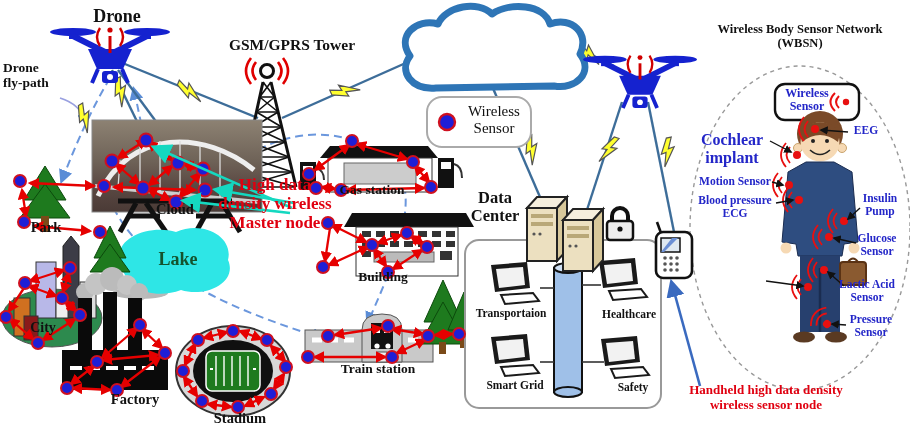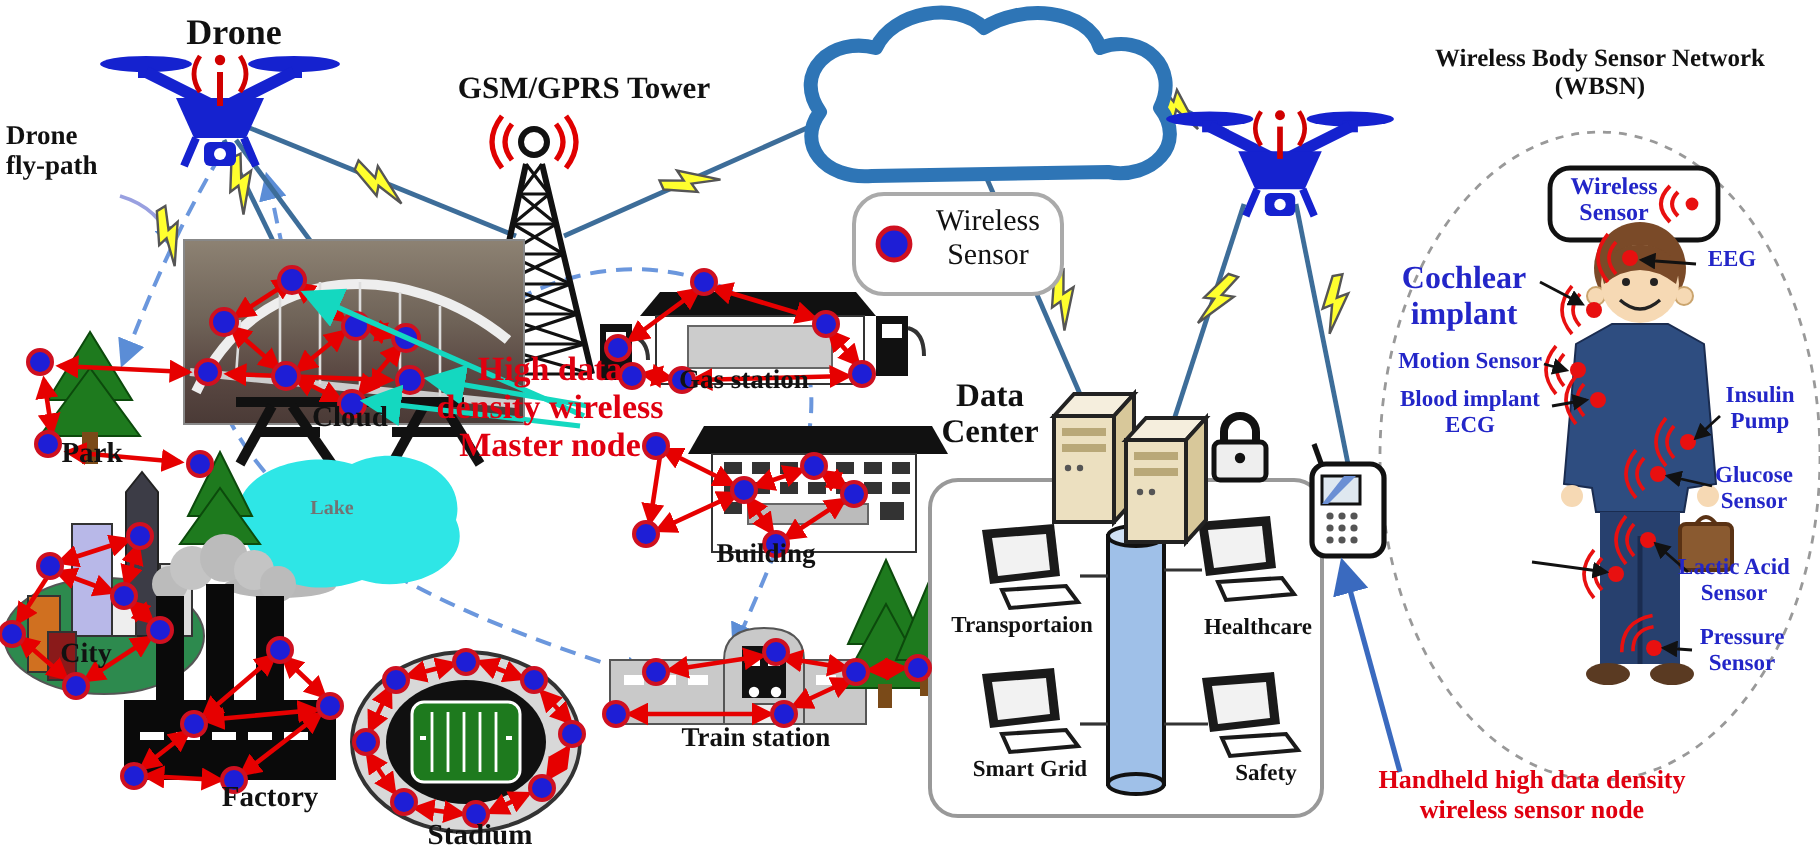--- a/index.html
+++ b/index.html
@@ -482,39 +482,39 @@
 <div class="lbl" style="left:222px;top:36px;width:140px;font-size:15.5px">GSM/GPRS Tower</div>
 <div class="lbl plain" style="left:459px;top:103px;width:70px;font-size:15px">Wireless
 Sensor</div>
 <div class="lbl" style="left:140px;top:201px;width:70px;font-size:14.5px">Cloud</div>
 <div class="lbl red" style="left:213px;top:175px;width:124px;font-size:17px">High data
 density wireless
 Master node</div>
 <div class="lbl" style="left:16px;top:219px;width:60px;font-size:14.5px">Park</div>
 <div class="lbl" style="left:334px;top:182px;width:76px;font-size:13.5px">Gas station</div>
 <div class="lbl" style="left:348px;top:269px;width:70px;font-size:13.5px">Building</div>
-<div class="lbl" style="left:140px;top:249px;width:52px;font-size:10px;color:#737373">Lake</div>
+<div class="lbl" style="left:152px;top:249px;width:52px;font-size:18px;color:#14532d">Lake</div>
 <div class="lbl" style="left:20px;top:320px;width:46px;font-size:14px">City</div>
 <div class="lbl" style="left:102px;top:391px;width:66px;font-size:14.5px">Factory</div>
 <div class="lbl" style="left:204px;top:410px;width:72px;font-size:14.5px">Stadium</div>
 <div class="lbl" style="left:330px;top:361px;width:96px;font-size:13.5px">Train station</div>
 <div class="lbl" style="left:462px;top:189px;width:66px;font-size:16.5px">Data
 Center</div>
 <div class="lbl" style="left:468px;top:307px;width:86px;font-size:11.5px">Transportaion</div>
 <div class="lbl" style="left:594px;top:308px;width:70px;font-size:11.5px">Healthcare</div>
 <div class="lbl" style="left:480px;top:379px;width:70px;font-size:11.5px">Smart Grid</div>
 <div class="lbl" style="left:608px;top:381px;width:50px;font-size:11.5px">Safety</div>
 <div class="lbl" style="left:698px;top:22px;width:204px;font-size:12.5px">Wireless Body Sensor Network
 (WBSN)</div>
 <div class="lbl blue" style="left:779px;top:87px;width:56px;font-size:12px">Wireless
 Sensor</div>
 <div class="lbl blue" style="left:692px;top:131px;width:80px;font-size:16px">Cochlear implant</div>
 <div class="lbl blue" style="left:848px;top:124px;width:36px;font-size:11.5px">EEG</div>
 <div class="lbl blue" style="left:696px;top:175px;width:78px;font-size:11.5px">Motion Sensor</div>
-<div class="lbl blue" style="left:692px;top:194px;width:86px;font-size:11.5px">Blood implant
+<div class="lbl blue" style="left:692px;top:194px;width:86px;font-size:11.5px">Blood pressure
 ECG</div>
 <div class="lbl blue" style="left:856px;top:192px;width:48px;font-size:11.5px">Insulin
 Pump</div>
 <div class="lbl blue" style="left:850px;top:232px;width:54px;font-size:11.5px">Glucose
 Sensor</div>
 <div class="lbl blue" style="left:834px;top:278px;width:66px;font-size:11.5px">Lactic Acid
 Sensor</div>
 <div class="lbl blue" style="left:842px;top:313px;width:58px;font-size:11.5px">Pressure
 Sensor</div>
 <div class="lbl red" style="left:672px;top:383px;width:188px;font-size:13px">Handheld high data density

